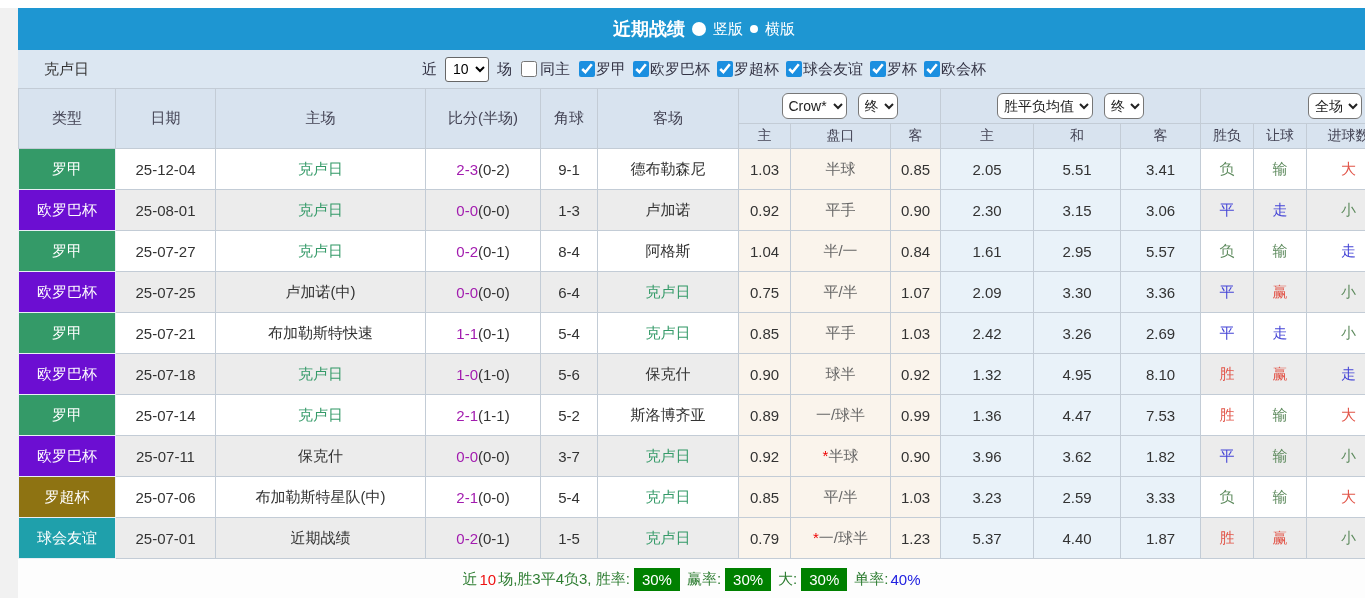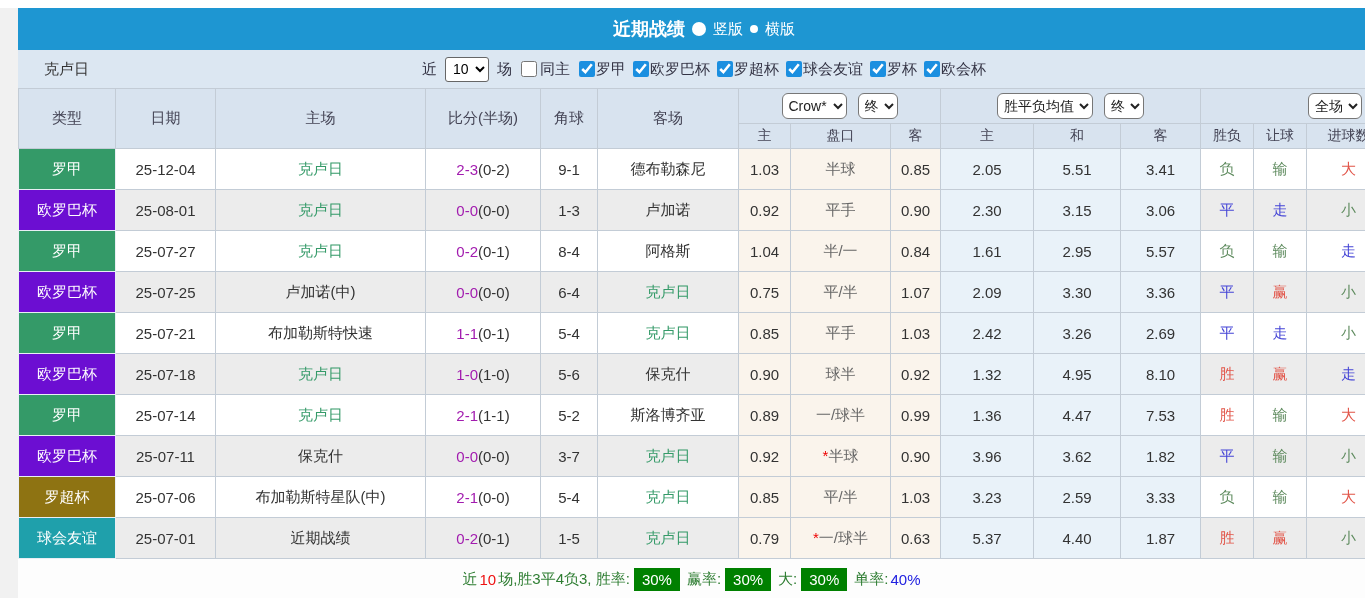--- a/index.html
+++ b/index.html
@@ -358,21 +358,21 @@
   </tr>
         <tr>
     <td class="col-type badge-teal">球会友谊</td>
     <td>25-07-01</td>
     <td><span>近期战绩</span></td>
     <td><span class="sc">0-2</span><span class="half">(0-1)</span></td>
     <td>1-5</td>
     <td><span class="team-focus">克卢日</span></td>
     <td class="col-odds">0.79</td>
     <td class="col-hand"><span class="star">*</span><span>一/球半</span></td>
-    <td class="col-odds">0.63</td>
+    <td class="col-odds">1.23</td>
     <td class="col-avg">5.37</td>
     <td class="col-avg">4.40</td>
     <td class="col-avg">1.87</td>
     <td class="res c-red">胜</td>
     <td class="res c-red">赢</td>
     <td class="res c-green">小</td>
   </tr>
       </tbody>
   </table>
 

